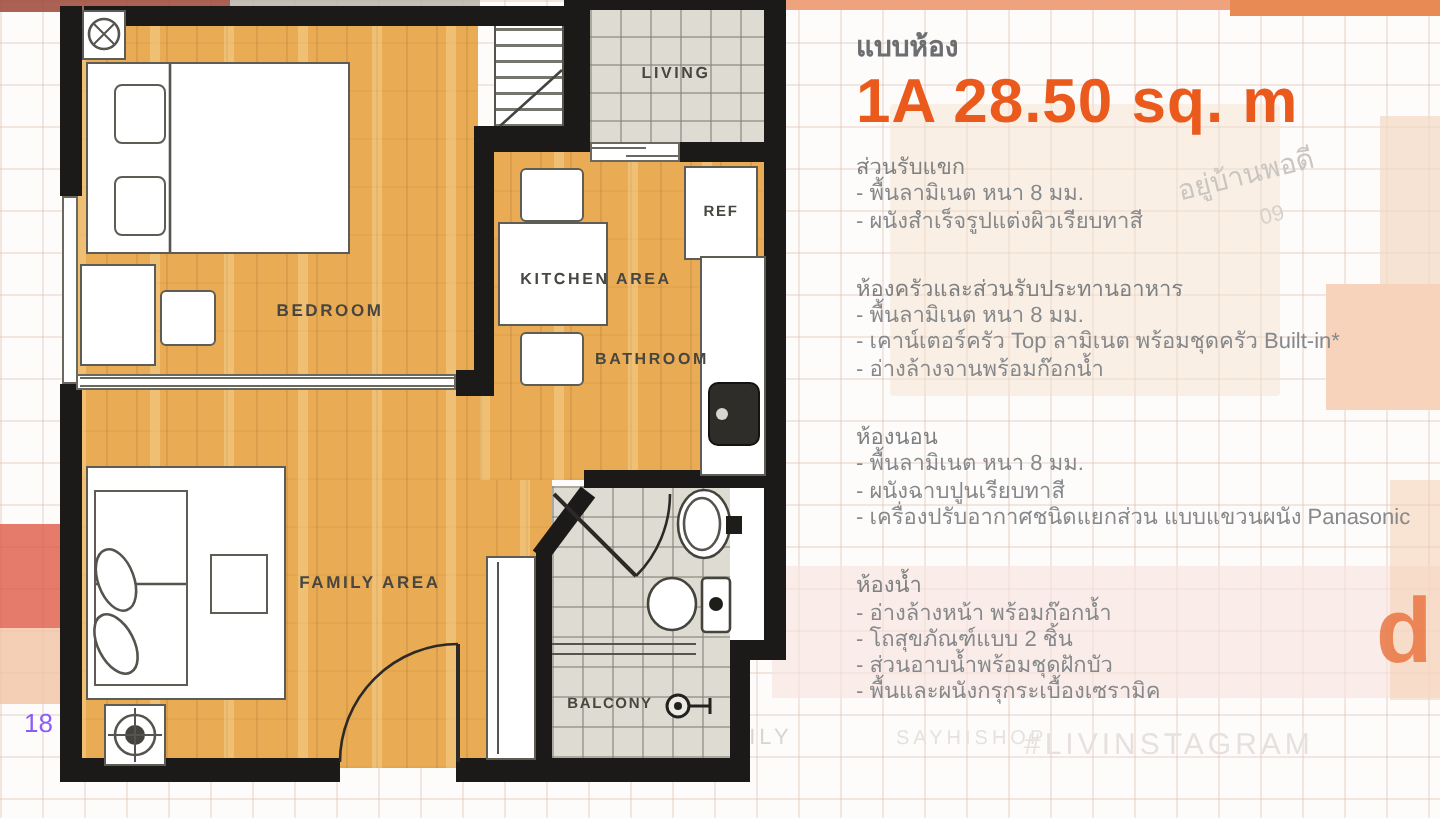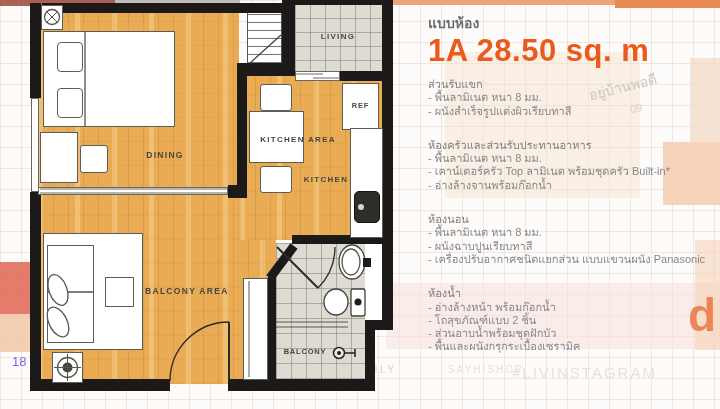--- a/index.html
+++ b/index.html
@@ -163,24 +163,24 @@
 
     <circle cx="309" cy="353" r="5.5" fill="#eceae4" stroke="#22211e" stroke-width="1.5"></circle>
     <circle cx="309" cy="353" r="2" fill="#22211e" stroke="none"></circle>
     <path d="M315,353 H325 M325,349 V357" stroke="#22211e" stroke-width="1.5"></path>
 
     <circle cx="331" cy="207" r="3" fill="#d8d6cf" stroke="none"></circle>
 
     <path d="M219,281 V377" stroke-width="1"></path>
   </svg>
 
-  <div class="plan-label" style="left:95px;top:150px;width:80px">DINING</div>
+  <div class="plan-label" style="left:95px;top:150px;width:80px">BEDROOM</div>
   <div class="plan-label" style="left:218px;top:135px;width:100px;font-size:8px">KITCHEN AREA</div>
-  <div class="plan-label" style="left:266px;top:175px;width:60px;font-size:8px">KITCHEN</div>
-  <div class="plan-label" style="left:115px;top:286px;width:80px">BALCONY AREA</div>
+  <div class="plan-label" style="left:266px;top:175px;width:60px;font-size:8px">BATHROOM</div>
+  <div class="plan-label" style="left:115px;top:286px;width:80px">FAMILY AREA</div>
   <div class="plan-label" style="left:244px;top:347px;width:62px;font-size:7.5px;letter-spacing:.8px">BALCONY</div>
   <div class="plan-label" style="left:273px;top:32px;width:70px;font-size:8px">LIVING</div>
   <div class="plan-label" style="left:312px;top:101px;width:37px;font-size:7.5px;letter-spacing:.8px">REF</div>
 </div>
 
 <div id="panel" style="z-index:3">
   <div class="panel-label">แบบห้อง</div>
   <div class="panel-title">1A 28.50 sq. m</div>
 
   <div class="spec" style="margin-top:10px">

